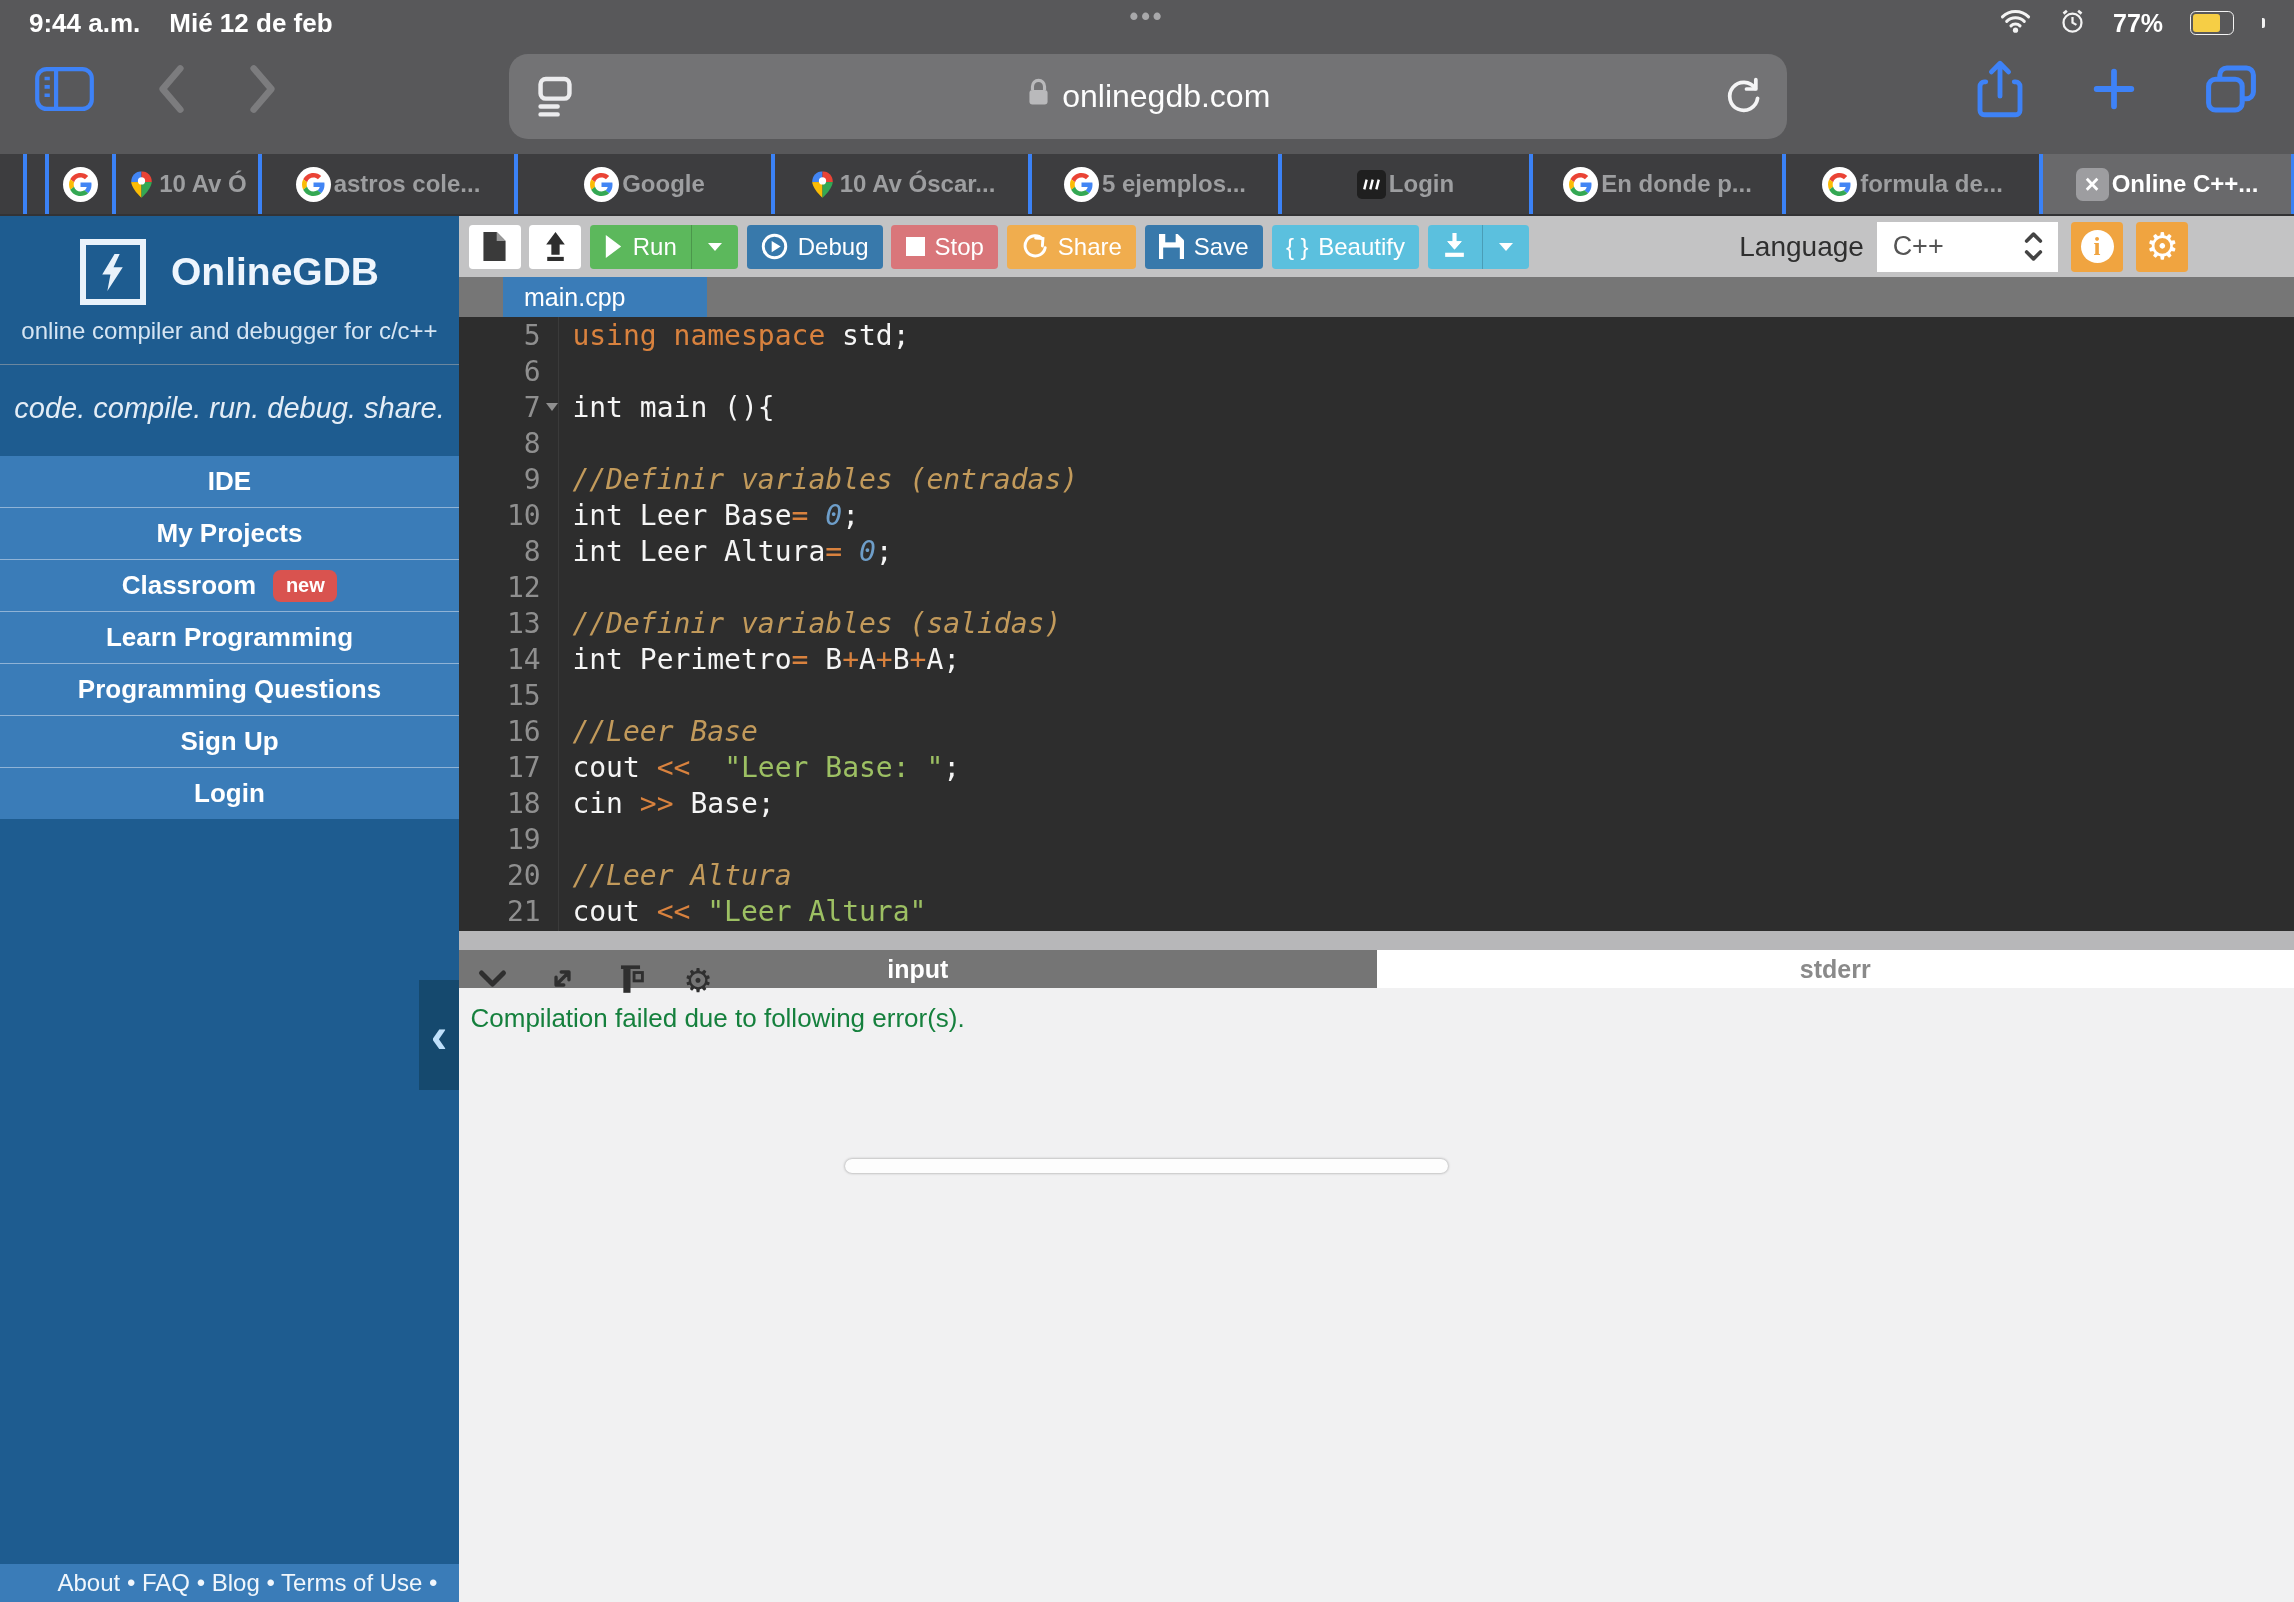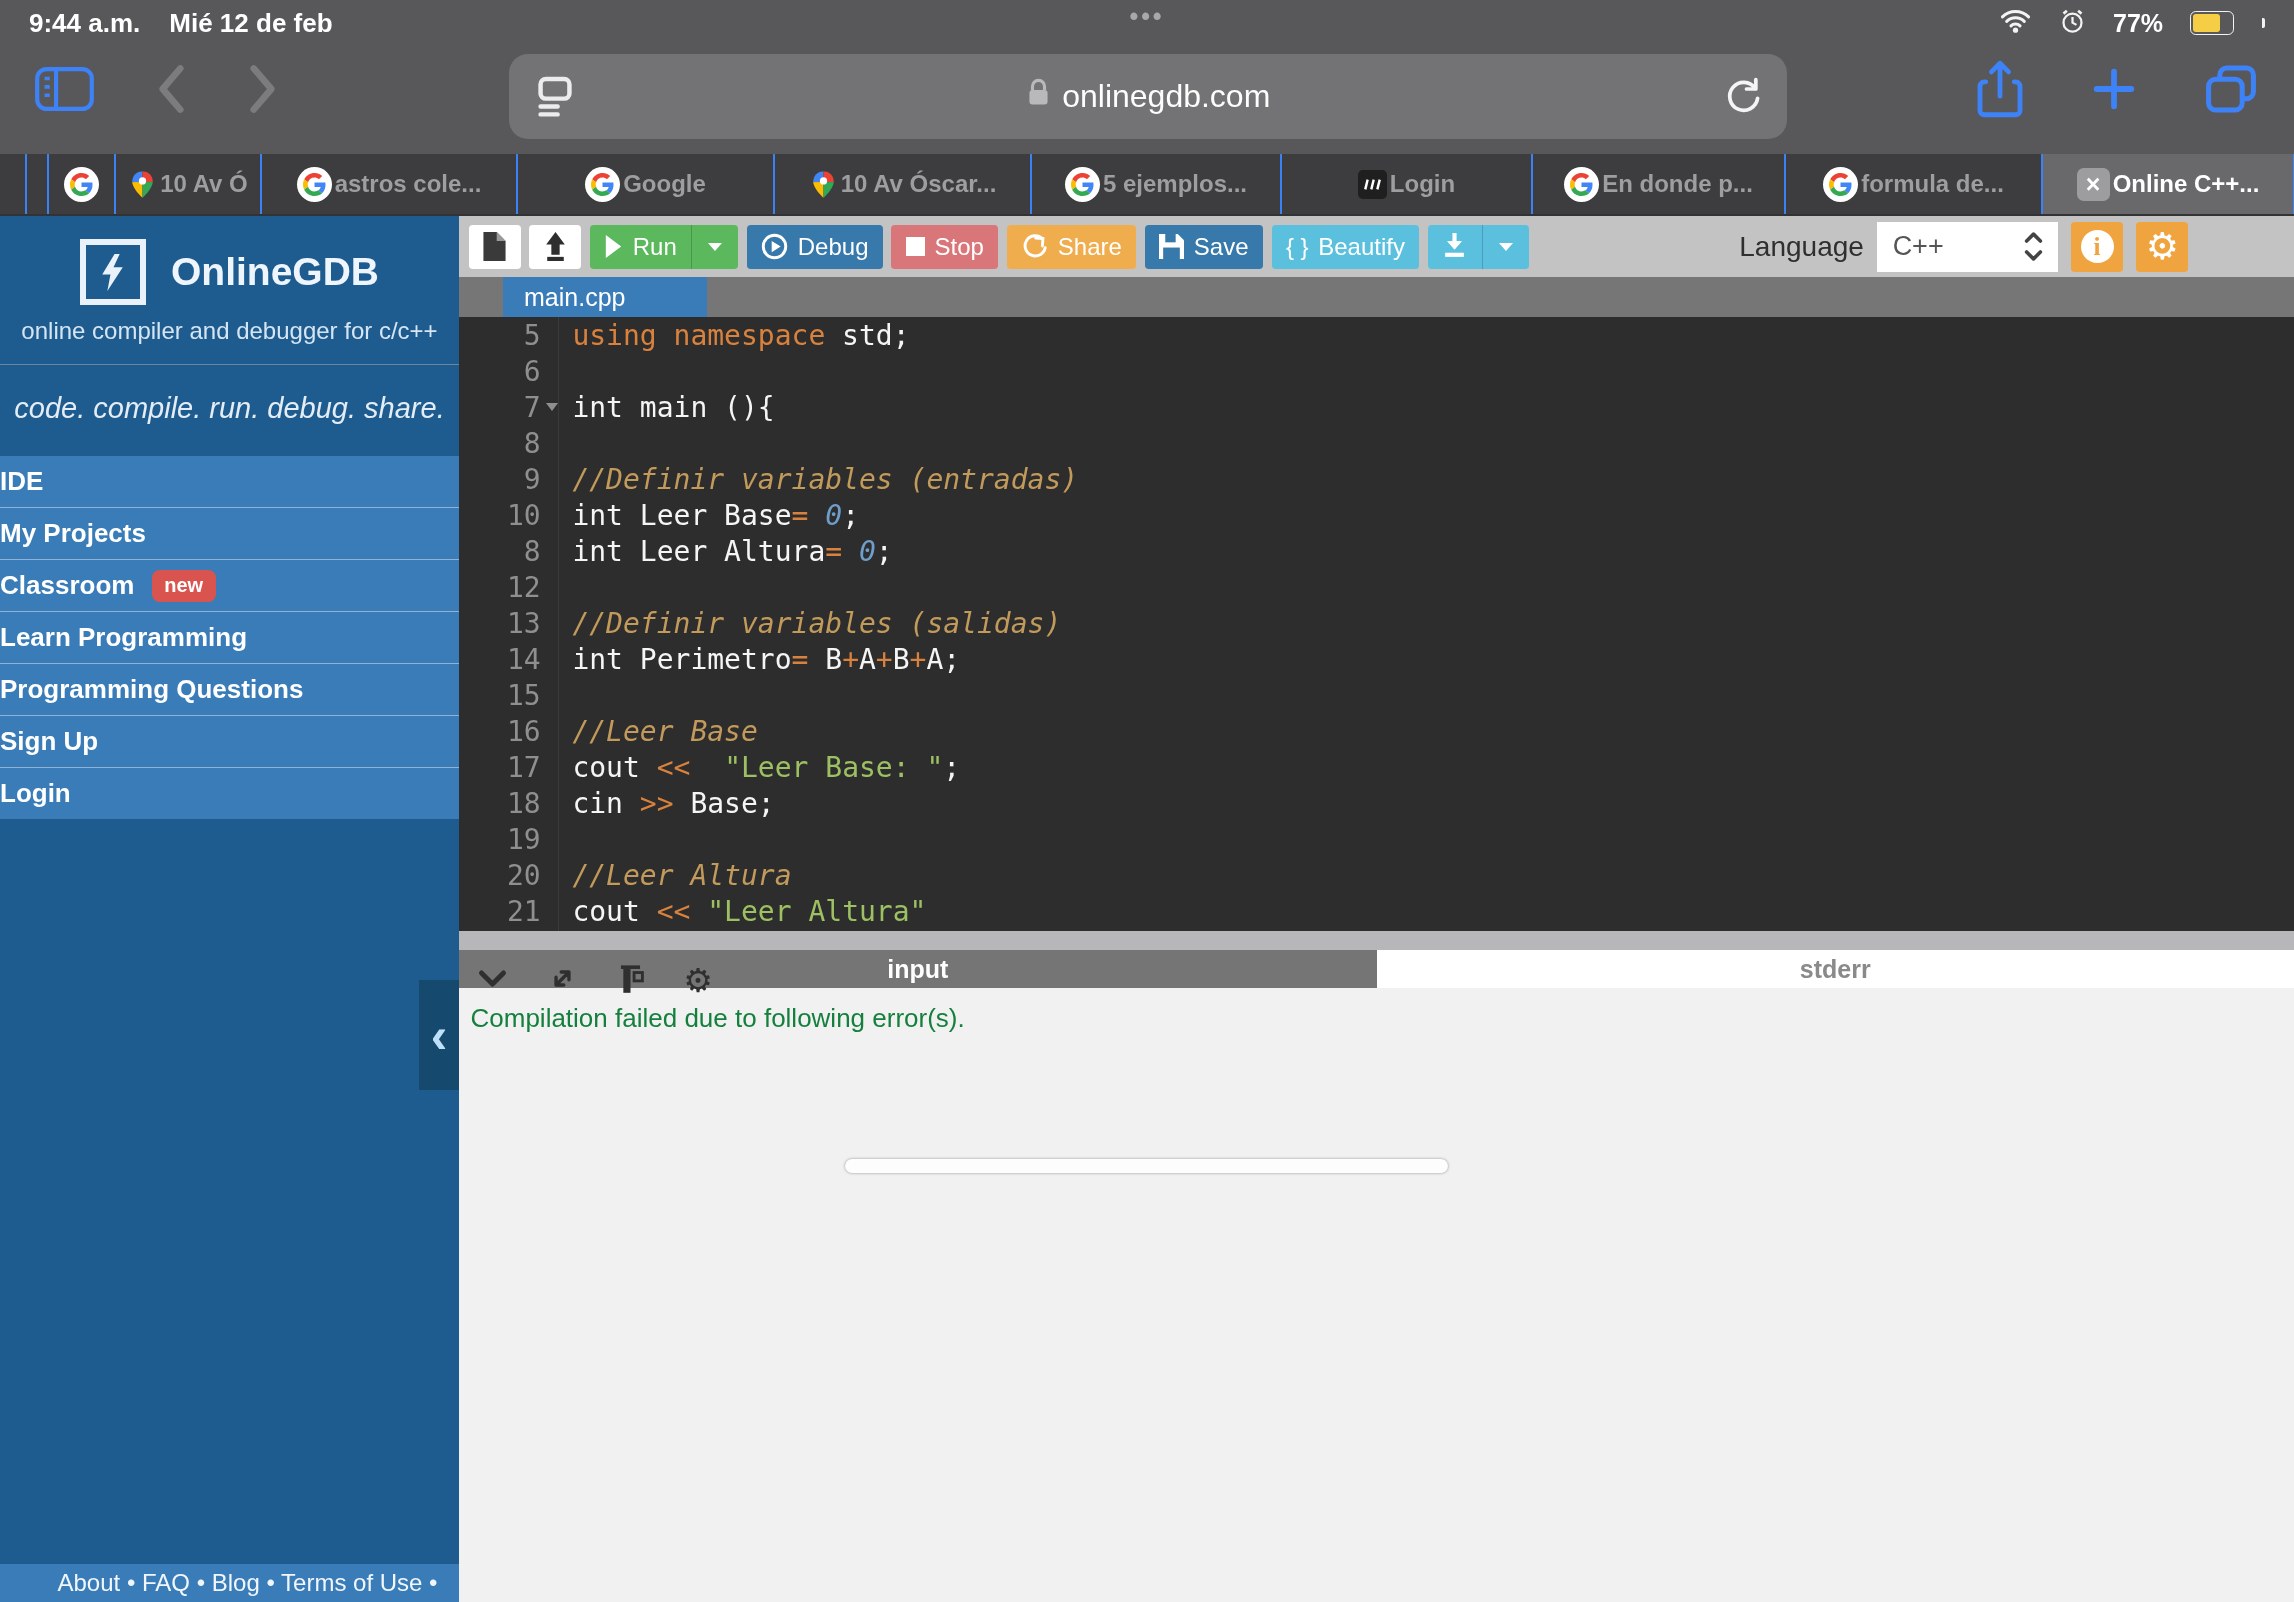--- a/index.html
+++ b/index.html
@@ -21,39 +21,39 @@
   .navbar{position:absolute;top:46px;left:0;right:0;height:108px;}
   .nav-left{position:absolute;left:33px;top:17.3px;display:flex;align-items:center;gap:60px;}
   .url-pill{position:absolute;left:509px;top:7.7px;width:1278px;height:85px;background:#737375;
             border-radius:19px;display:flex;align-items:center;justify-content:center;}
   .url-text{color:#fdfdfd;font-size:32px;display:flex;align-items:center;gap:11.5px;}
   .url-reader{position:absolute;left:25px;top:21px;}
   .url-reload{position:absolute;right:23px;top:21px;}
   .nav-right{position:absolute;right:35px;top:13.4px;display:flex;align-items:center;gap:63px;}
   
   .tabbar{position:absolute;top:154px;left:0;right:0;height:62px;background:#333335;display:flex;}
-  .tab{box-sizing:border-box;height:60px;background:#3d3d3f;border-right:2px solid #3b82f6;
+  .tab{box-sizing:border-box;height:60px;background:#3d3d3f;border-right:4px solid #3b82f6;
        display:flex;align-items:center;justify-content:center;gap:3px;overflow:hidden;
        color:#9d9ea0;font-size:24px;font-weight:bold;white-space:nowrap;flex:none;}
   .tab.active{background:#69696b;color:#fff;}
   .fav{display:flex;align-items:center;justify-content:center;flex:none;}
   .fav-g{width:35px;height:35px;background:#fff;border-radius:50%;display:flex;align-items:center;justify-content:center;}
   .tab-close{width:33px;height:33px;background:#9d9da0;border-radius:6.7px;color:#fff;font-size:25px;
              font-weight:bold;display:flex;align-items:center;justify-content:center;line-height:1;}
   
   .content{position:absolute;top:216px;left:0;right:0;bottom:0;display:flex;}
   
   .sidebar{width:459px;flex:none;background:#1e5c90;position:relative;display:flex;flex-direction:column;}
   .logo-row{display:flex;align-items:center;justify-content:center;gap:25px;margin-top:23px;}
   .logo-box{width:54px;height:54px;border:6.7px solid #e9f2fb;display:flex;align-items:center;justify-content:center;}
   .brand{font-size:39px;font-weight:bold;color:#eef5fd;}
   .tagline{text-align:center;font-size:24px;color:#d6e5f3;margin-top:11.5px;margin-bottom:19px;}
   .sb-divider{height:1.9px;background:#6b879f;}
   .motto{font-style:italic;font-size:29px;color:#e4edf6;text-align:center;padding:27px 0 31px;}
-  .menu-item{height:51px;background:#3a7cb8;display:flex;align-items:center;
+  .menu-item{height:51px;background:#3a7cb8;display:flex;align-items:center;justify-content:center;
              color:#fff;font-size:26px;font-weight:bold;}
   .menu-item + .menu-item{border-top:1.9px solid #8fb3d6;}
   .badge-new{background:#d9534f;color:#fff;font-size:20px;font-weight:bold;border-radius:7.7px;
              padding:4.8px 12.5px;margin-left:17.3px;}
   .sidebar-spacer{flex:1;}
   .sidebar-footer{height:38px;background:#3a7cb8;display:flex;align-items:center;justify-content:center;
                   color:#f0f6fc;font-size:24px;padding-left:36px;}
   .collapse-handle{position:absolute;right:0;top:764px;width:40px;height:110px;background:#15496e;
                    display:flex;align-items:center;justify-content:center;color:#bfe0fb;
                    font-size:50px;font-weight:bold;}

